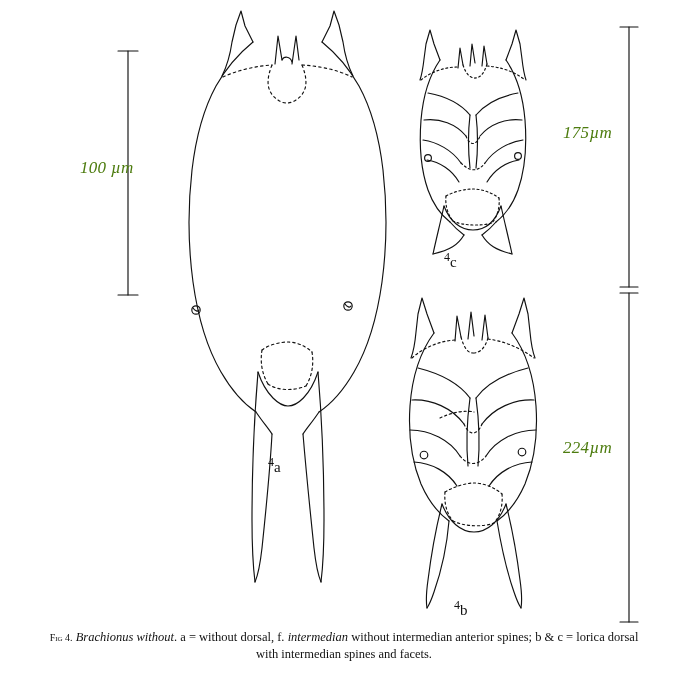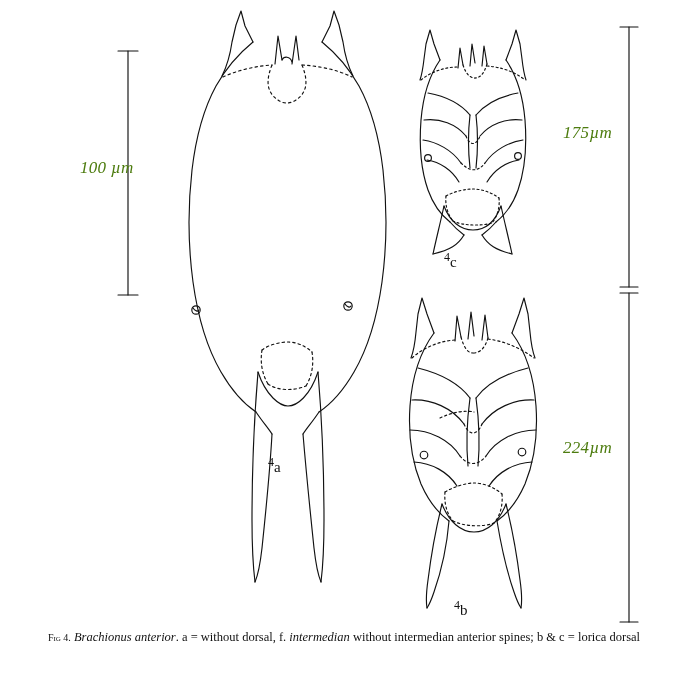--- a/index.html
+++ b/index.html
@@ -259,16 +259,17 @@
   <div class="panel-label" style="left:444px; top:250px;">
     <span class="sup">4</span><span>c</span>
   </div>
 
   <div class="panel-label" style="left:454px; top:598px;">
     <span class="sup">4</span><span>b</span>
   </div>
 
   <div class="caption">
     <span class="smallcaps">Fig 4.</span>
-    <i>Brachionus anterior</i><span>. a = without dorsal, f. </span><i>intermedian</i><span> without intermedian anterior spines; b &amp; c = lorica dorsal</span><br>
+    <i>Brachionus without</i><span>. a = without dorsal, f. </span><i>intermedian</i><span> without intermedian anterior spines; b &amp; c = lorica dorsal</span><br>
+    <span>with intermedian spines and facets.</span>
   </div>
 
 </div>
 
 </body></html>

